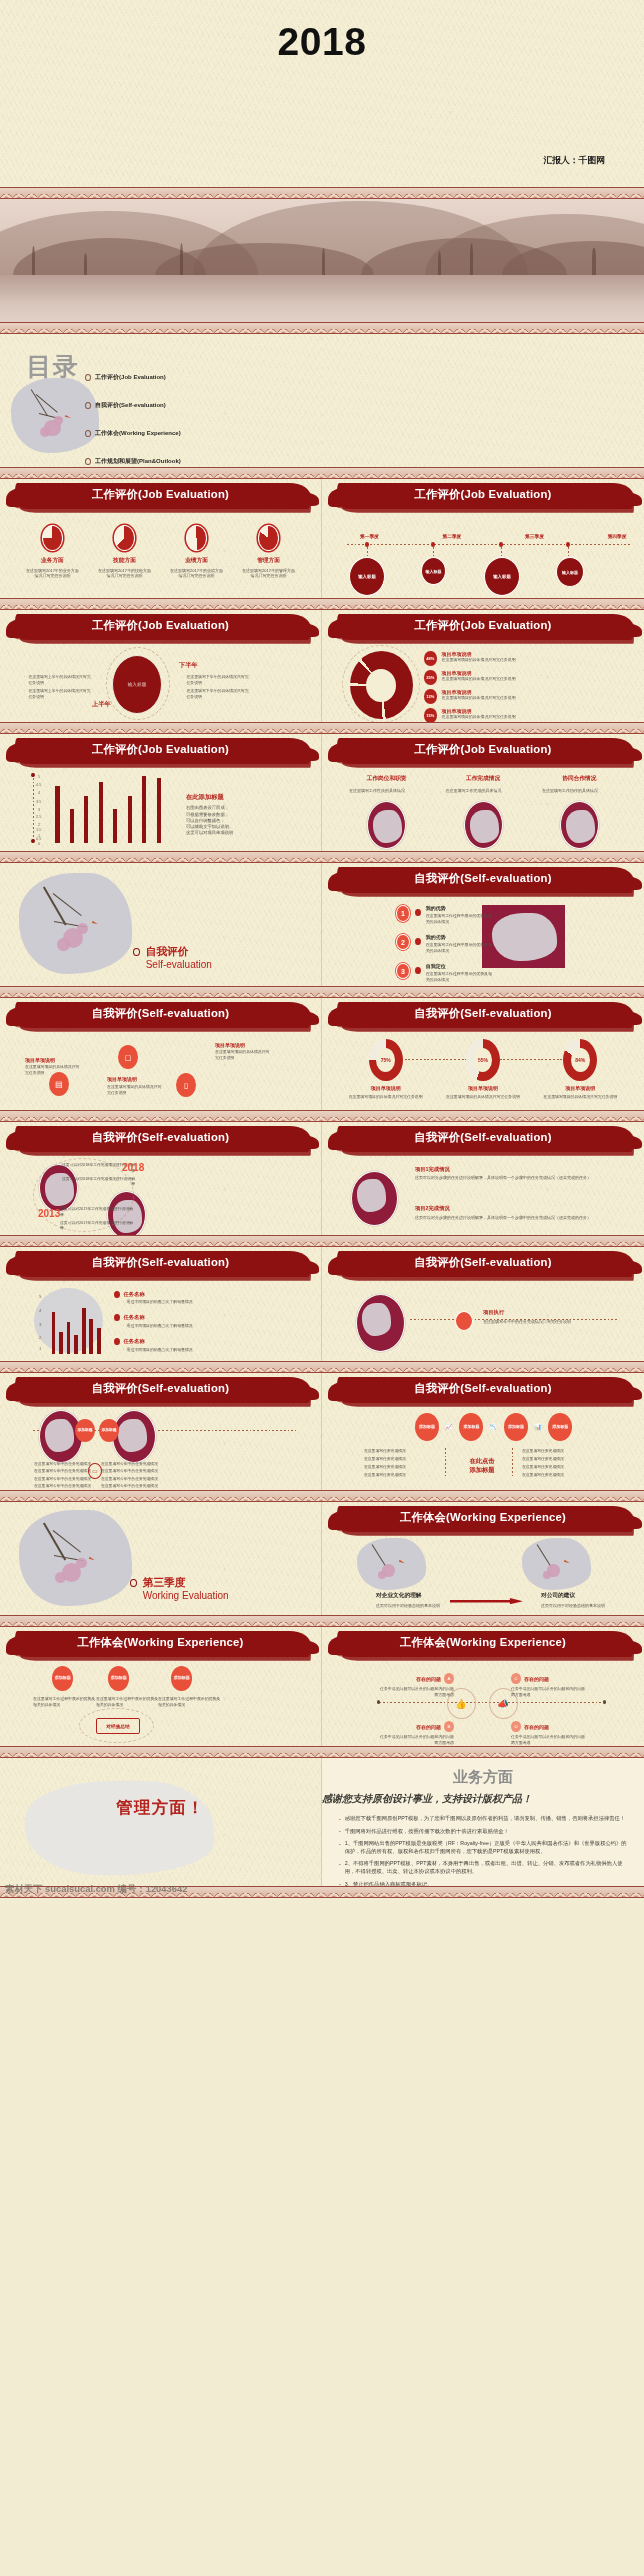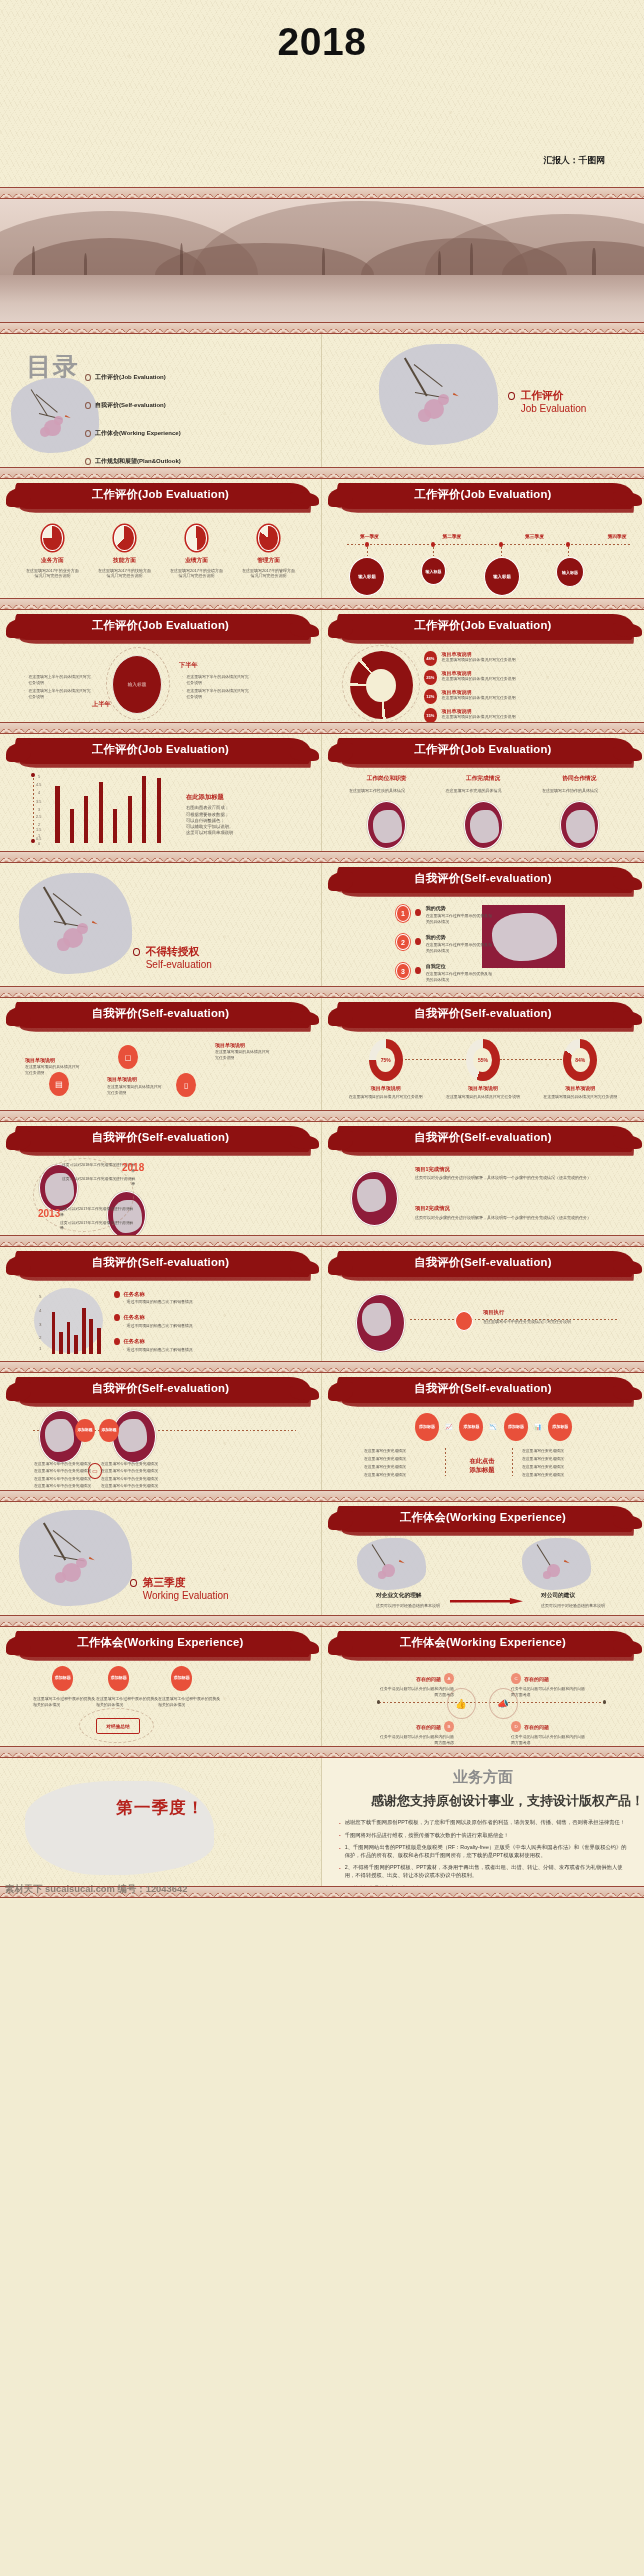--- a/index.html
+++ b/index.html
@@ -141,21 +141,21 @@
   }
   .oval-photo .wash { position:absolute; left:5px; top:7.5px; width:29px;height:33px; background:#d7d4d8;}
 
   
   .bar { background:#8e1111; width:4.4px; position:absolute; bottom:0; }
   .axis-lbl { font-size:3.8px; color:#7a6f63; position:absolute; }
 
   
   .thanks { font-size: 16.4px; font-weight: bold; color:#b5221c; letter-spacing:1.3px; }
   .copy-h { font-size: 15px; font-weight: bold; color:#8d8d8d; text-align:center; }
-  .copy-sub { font-size: 13px; font-weight:bold; color:#3d3b36; text-align:right; }
+  .copy-sub { font-size: 10px; font-weight:bold; color:#3d3b36; text-align:left;font-style:italic; }
   .copy-li { font-size: 5.3px; color:#3d3b36; line-height:1.5; margin-top:4.4px; padding-left:6.3px; position:relative;}
   .copy-li:before { content:"·"; position:absolute; left:0; top:-1.3px; font-size:8.2px; color:#b5221c;}
 
   .watermark {
     position:absolute; left:5px; bottom:1.9px; z-index:40;
     font-size:9.4px; color:#6e665c; opacity:.75; font-weight:bold; white-space:nowrap;
   }
 </style>
 </head>
 <body>
@@ -216,39 +216,20 @@
           <span class="ring-o" style="width:5.7px;height:7px;flex:none;"></span>
           <span style="font-size:6px;font-weight:bold;color:#2d2a25;">工作体会(Working Experience)</span>
         </div>
         <div style="display:flex;align-items:center;gap:4.4px;">
           <span class="ring-o" style="width:5.7px;height:7px;flex:none;"></span>
           <span style="font-size:6px;font-weight:bold;color:#2d2a25;">工作规划和展望(Plan&amp;Outlook)</span>
         </div>
       </div>
     </div>
 
-    <div class="slide paper" style="height:133px;">
-      <div class="motif" style="position:absolute;left:57px;top:10px;width:119px;height:101px;">
-        <div class="wash" style="position:absolute;inset:0;"></div>
-        <div class="branch" style="left:26.4px;top:12.6px;width:44px;height:1.5px;transform:rotate(60deg);"></div>
-        <div class="branch" style="left:35px;top:20px;width:36px;height:1px;transform:rotate(38deg);"></div>
-        <div class="branch" style="left:36px;top:48px;width:33px;height:1px;transform:rotate(10deg);"></div>
-        <div class="bloom" style="left:45px;top:55px;width:20px;height:20px;"></div>
-        <div class="bloom" style="left:39px;top:65px;width:12.6px;height:12.6px;"></div>
-        <div class="bloom" style="left:59px;top:50px;width:11.3px;height:11.3px;"></div>
-        <div class="bird" style="left:74px;top:50px;transform:rotate(24deg);"></div>
-      </div>
-      <div style="position:absolute;left:186px;top:55px;display:flex;align-items:flex-start;gap:5.7px;">
-        <span class="ring-o" style="width:7px;height:8.2px;margin-top:2.5px;flex:none;border-color:#8e1111;"></span>
-        <div>
-          <div class="sect-cn red">工作评价</div>
-          <div class="sect-en">Job Evaluation</div>
-        </div>
-      </div>
-    </div>
   </div>
 
   <div class="orn"></div>
 
   <div class="row">
 
     <div class="slide paper" style="height:119px;">
       <div class="banner">
         <div class="brush"></div>
         <div class="banner-text">工作评价(Job Evaluation)</div>
@@ -478,21 +459,21 @@
         <div class="branch" style="left:34px;top:20px;width:36px;height:1px;transform:rotate(38deg);"></div>
         <div class="branch" style="left:35px;top:48px;width:33px;height:1px;transform:rotate(10deg);"></div>
         <div class="bloom" style="left:44px;top:55px;width:20px;height:20px;"></div>
         <div class="bloom" style="left:38px;top:65px;width:12.6px;height:12.6px;"></div>
         <div class="bloom" style="left:58px;top:50px;width:11.3px;height:11.3px;"></div>
         <div class="bird" style="left:73px;top:49px;transform:rotate(24deg);"></div>
       </div>
       <div style="position:absolute;left:133px;top:82px;display:flex;align-items:flex-start;gap:5.7px;">
         <span class="ring-o" style="width:7px;height:8.2px;margin-top:2.5px;flex:none;border-color:#8e1111;"></span>
         <div>
-          <div class="sect-cn red">不得转授权</div>
+          <div class="sect-cn red">自我评价</div>
           <div class="sect-en">Self-evaluation</div>
         </div>
       </div>
     </div>
 
     <div class="slide paper" style="height:123px;">
       <div class="banner">
         <div class="brush"></div>
         <div class="banner-text">自我评价(Self-evaluation)</div>
       </div>
@@ -922,21 +903,21 @@
       </div>
     </div>
   </div>
 
   <div class="orn"></div>
 
   <div class="row">
     <div class="slide paper" style="height:128px;">
       <div style="position:absolute;left:25px;top:22.6px;width:189px;height:94px;background:#e8e6e2;
                   border-radius:46% 36% 52% 40% / 40% 52% 34% 50%;"></div>
-      <div class="thanks" style="position:absolute;left:0;right:0;top:39px;text-align:center;">第一季度！</div>
+      <div class="thanks" style="position:absolute;left:0;right:0;top:39px;text-align:center;">管理方面！</div>
     </div>
 
     <div class="slide paper" style="height:128px;background:#f7f1dd;">
       <div class="copy-h" style="margin-top:10px;">业务方面</div>
       <div class="copy-sub" style="margin-top:5px;">感谢您支持原创设计事业，支持设计版权产品！</div>
       <div style="padding:5px 16.4px 0;">
         <div class="copy-li">感谢您下载千图网原创PPT模板，为了您和千图网以及原创作者的利益，请勿复制、传播、销售，否则将承担法律责任！</div>
         <div class="copy-li">千图网将对作品进行维权，按照传播下载次数的十倍进行索取赔偿金！</div>
         <div class="copy-li">1、千图网网站出售的PPT模版是免版税类（RF：Royalty-free）正版受《中华人民共和国著作法》和《世界版权公约》的保护，作品的所有权、版权和著作权归千图网所有，您下载的是PPT模版素材使用权。</div>
         <div class="copy-li">2、不得将千图网的PPT模板、PPT素材，本身用于再出售，或者出租、出借、转让、分销、发布或者作为礼物供他人使用，不得转授权、出卖、转让本协议或本协议中的权利。</div>

